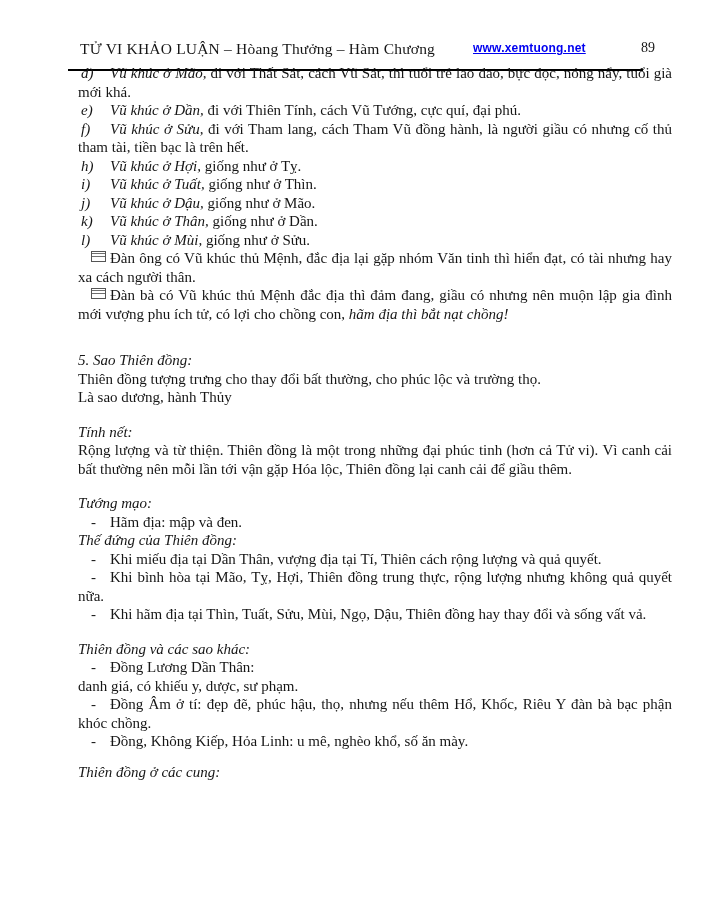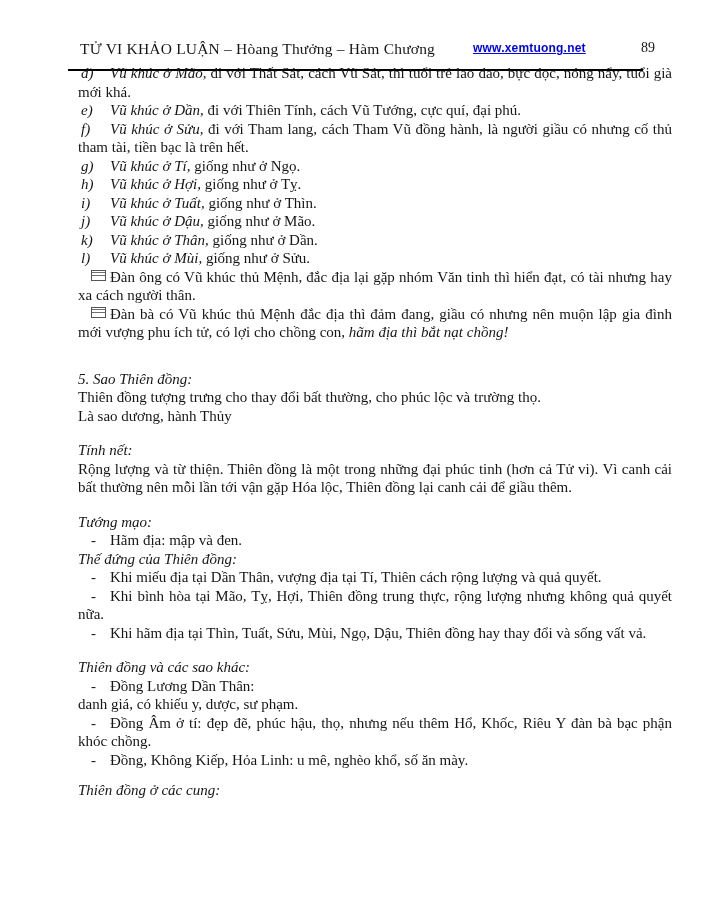--- a/index.html
+++ b/index.html
@@ -52,21 +52,20 @@
   <div class="header">
     <span class="header-title">TỬ VI KHẢO LUẬN – Hòang Thưởng – Hàm Chương</span>
     <span class="header-link">www.xemtuong.net</span>
     <span class="header-page">89</span>
   </div>
   <div class="rule"></div>
   <div class="content">
       <p class="item"><span class="marker">d)</span><em>Vũ khúc ở Mão,</em><span> đi với Thất Sát, cách Vũ Sát, thì tuổi trẻ lao đao, bực dọc, nóng nẩy, tuổi già mới khá.</span></p>
       <p class="item"><span class="marker">e)</span><em>Vũ khúc ở Dần,</em><span> đi với Thiên Tính, cách Vũ Tướng, cực quí, đại phú.</span></p>
       <p class="item"><span class="marker">f)</span><em>Vũ khúc ở Sửu,</em><span> đi với Tham lang, cách Tham Vũ đồng hành, là người giầu có nhưng cố thủ tham tài, tiền bạc là trên hết.</span></p>
-      <p class="item"><span class="marker">g)</span><em>Vũ khúc ở Tí,</em><span> giống như ở Ngọ.</span></p>
       <p class="item"><span class="marker">h)</span><em>Vũ khúc ở Hợi,</em><span> giống như ở Tỵ.</span></p>
       <p class="item"><span class="marker">i)</span><em>Vũ khúc ở Tuất,</em><span> giống như ở Thìn.</span></p>
       <p class="item"><span class="marker">j)</span><em>Vũ khúc ở Dậu,</em><span> giống như ở Mão.</span></p>
       <p class="item"><span class="marker">k)</span><em>Vũ khúc ở Thân,</em><span> giống như ở Dần.</span></p>
       <p class="item"><span class="marker">l)</span><em>Vũ khúc ở Mùi,</em><span> giống như ở Sửu.</span></p>
       <p class="note"><span class="note-icon"></span><span>Đàn ông có Vũ khúc thủ Mệnh, đắc địa lại gặp nhóm Văn tinh thì hiển đạt, có tài nhưng hay xa cách người thân.</span></p>
       <p class="note"><span class="note-icon"></span><span>Đàn bà có Vũ khúc thủ Mệnh đắc địa thì đảm đang, giầu có nhưng nên muộn lập gia đình mới vượng phu ích tử, có lợi cho chồng con, </span><em>hãm địa thì bắt nạt chồng!</em></p>
       <div class="spacer" style="height: 28px;"></div>
       <p class="heading"><em>5. Sao Thiên đồng:</em></p>
       <p class="plain"><span>Thiên đồng tượng trưng cho thay đổi bất thường, cho phúc lộc và trường thọ.</span></p>

